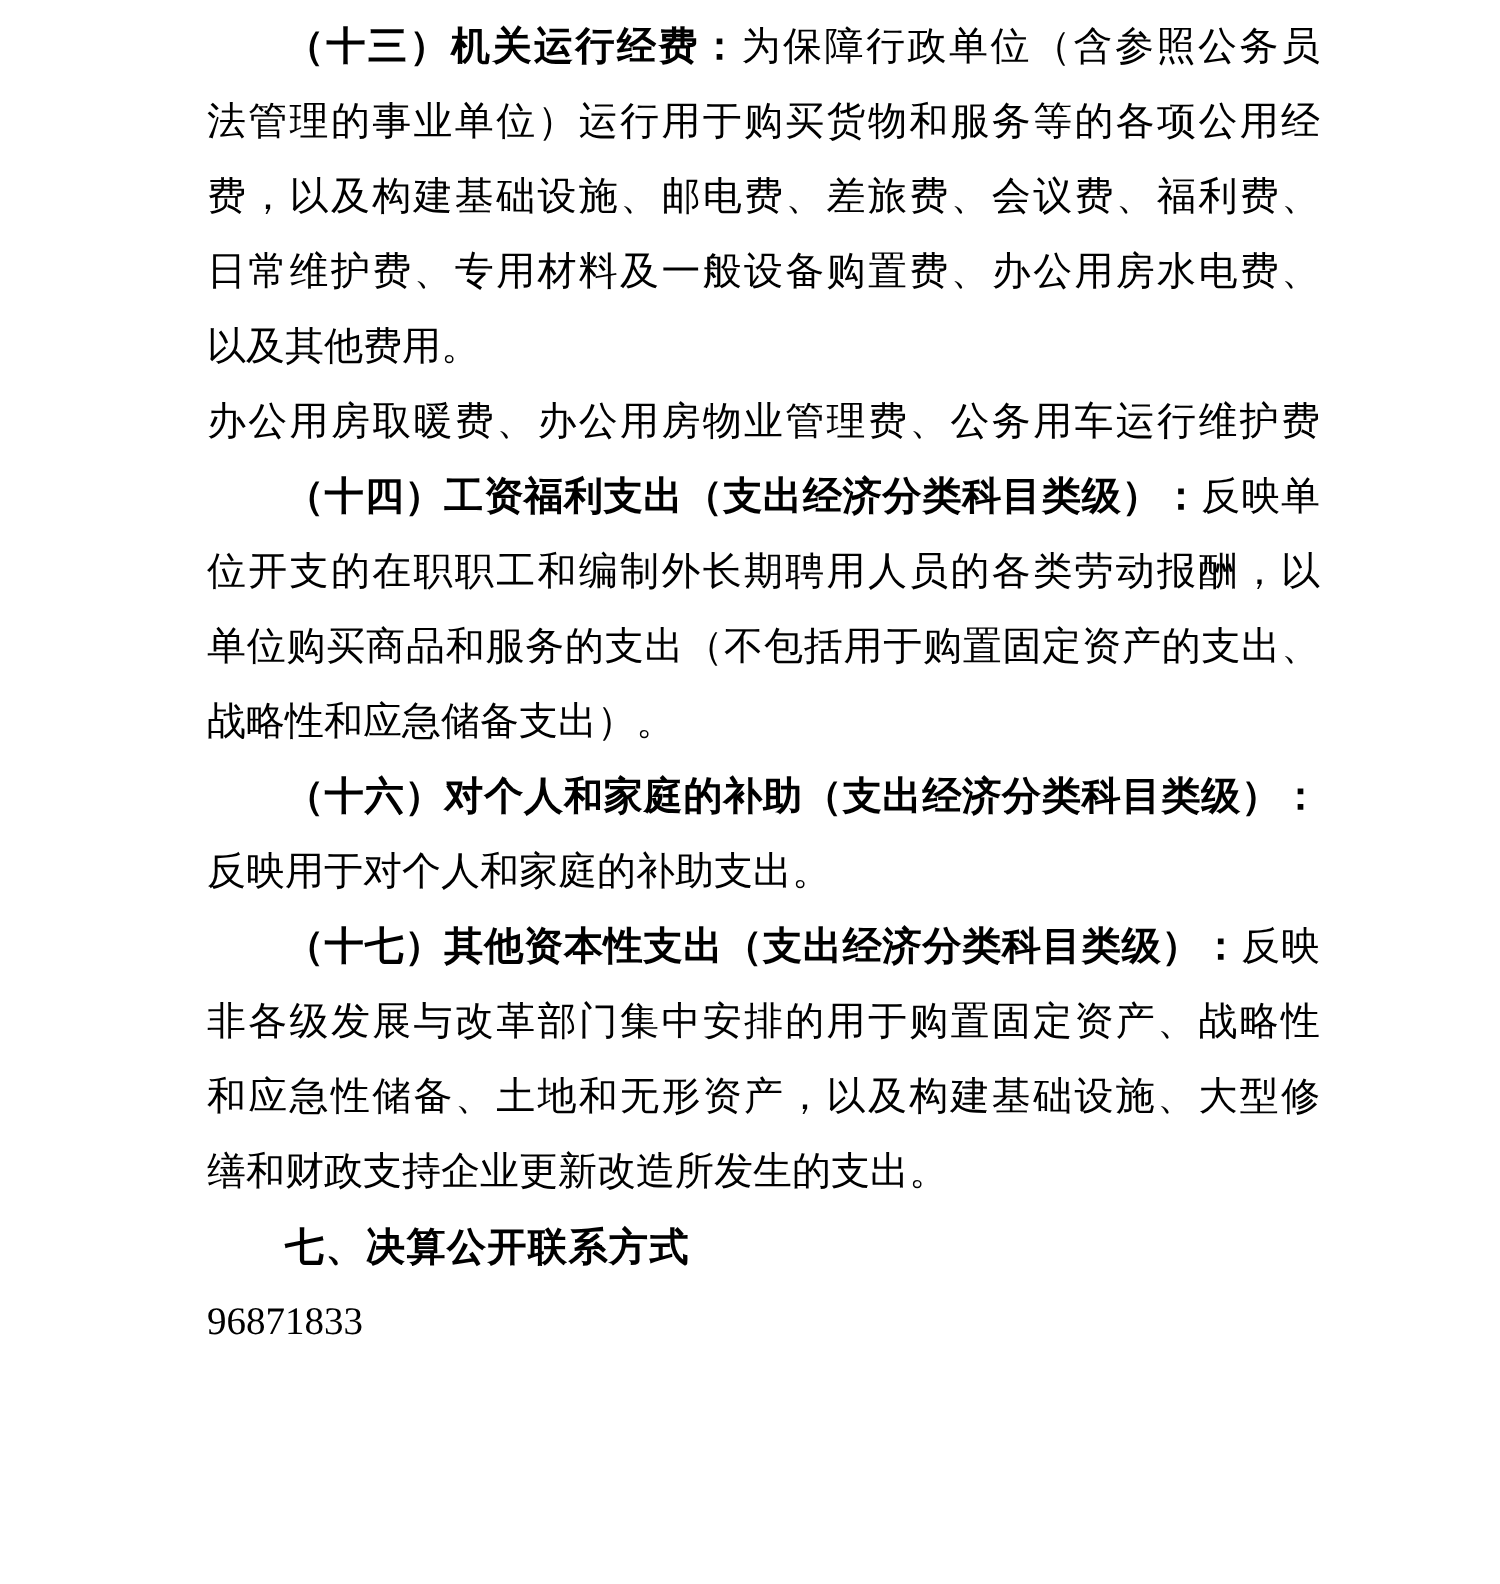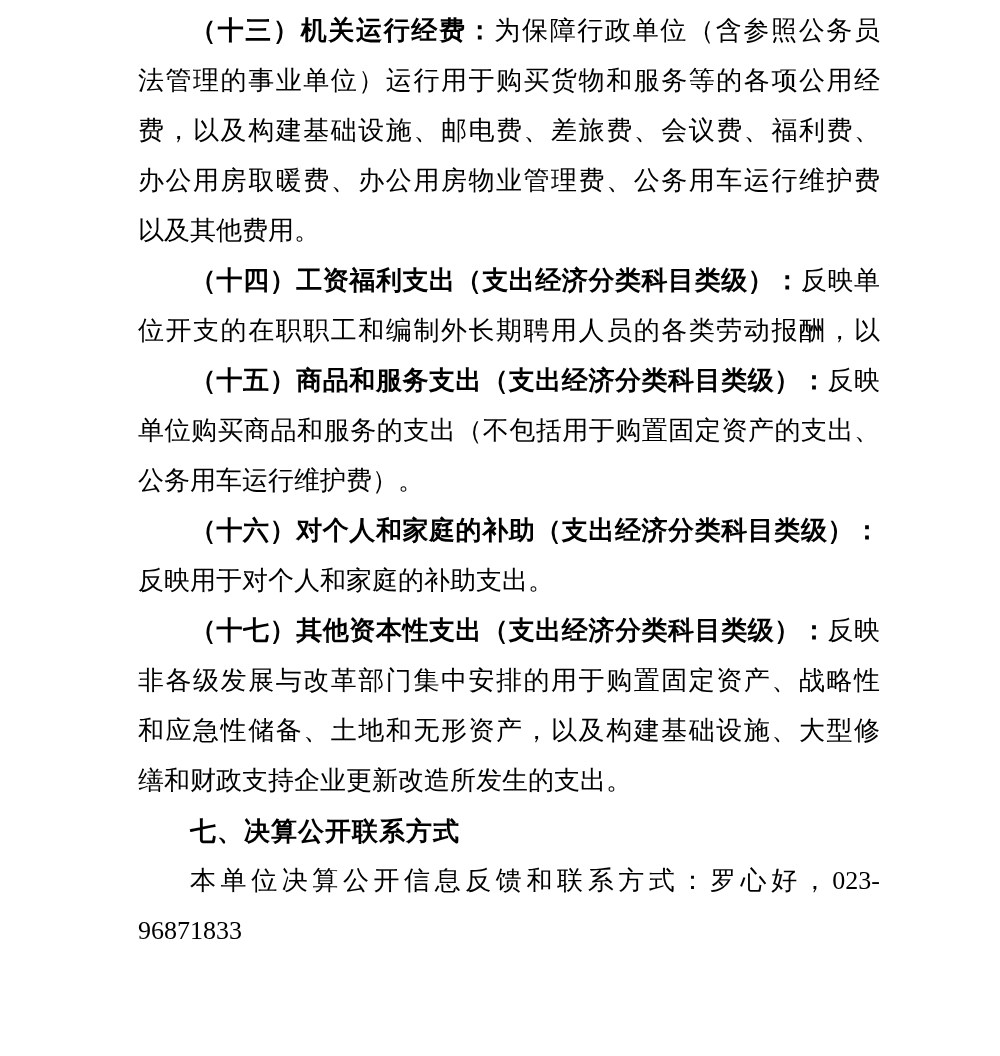--- a/index.html
+++ b/index.html
@@ -46,30 +46,29 @@
   }
 </style>
 </head>
 <body>
 
 <main class="doc">
   <div id="document-body">
       <div class="line j indent"><span class="bold">（十三）机关运行经费：</span><span class="">为保障行政单位（含参照公务员</span></div>
       <div class="line j"><span class="">法管理的事业单位）运行用于购买货物和服务等的各项公用经</span></div>
       <div class="line j"><span class="">费，以及构建基础设施、邮电费、差旅费、会议费、福利费、</span></div>
+      <div class="line j"><span class="">日常维护费、专用材料及一般设备购置费、办公用房水电费、</span></div>
+      <div class="line"><span class="">以及其他费用。</span></div>
       <div class="line j"><span class="">办公用房取暖费、办公用房物业管理费、公务用车运行维护费</span></div>
-      <div class="line"><span class="">以及其他费用。</span></div>
       <div class="line j indent"><span class="bold">（十四）工资福利支出（支出经济分类科目类级）：</span><span class="">反映单</span></div>
       <div class="line j"><span class="">位开支的在职职工和编制外长期聘用人员的各类劳动报酬，以</span></div>
-      <div class="line j indent"><span class="bold">（十五）商品和服务支出（支出经济分类科目类级）：</span><span class="">反映</span></div>
       <div class="line j"><span class="">单位购买商品和服务的支出（不包括用于购置固定资产的支出、</span></div>
-      <div class="line"><span class="">公务用车运行维护费）。</span></div>
+      <div class="line"><span class="">战略性和应急储备支出）。</span></div>
       <div class="line j indent"><span class="bold">（十六）对个人和家庭的补助（支出经济分类科目类级）：</span></div>
       <div class="line"><span class="">反映用于对个人和家庭的补助支出。</span></div>
       <div class="line j indent"><span class="bold">（十七）其他资本性支出（支出经济分类科目类级）：</span><span class="">反映</span></div>
       <div class="line j"><span class="">非各级发展与改革部门集中安排的用于购置固定资产、战略性</span></div>
       <div class="line j"><span class="">和应急性储备、土地和无形资产，以及构建基础设施、大型修</span></div>
       <div class="line"><span class="">缮和财政支持企业更新改造所发生的支出。</span></div>
       <div class="line indent heading"><span class="bold">七、决算公开联系方式</span></div>
-      <div class="line j indent"><span class="">本单位决算公开信息反馈和联系方式：罗心好，</span><span class=" latin">023-</span></div>
       <div class="line"><span class=" latin">96871833</span></div>
     </div>
 </main>
 
 </body></html>

